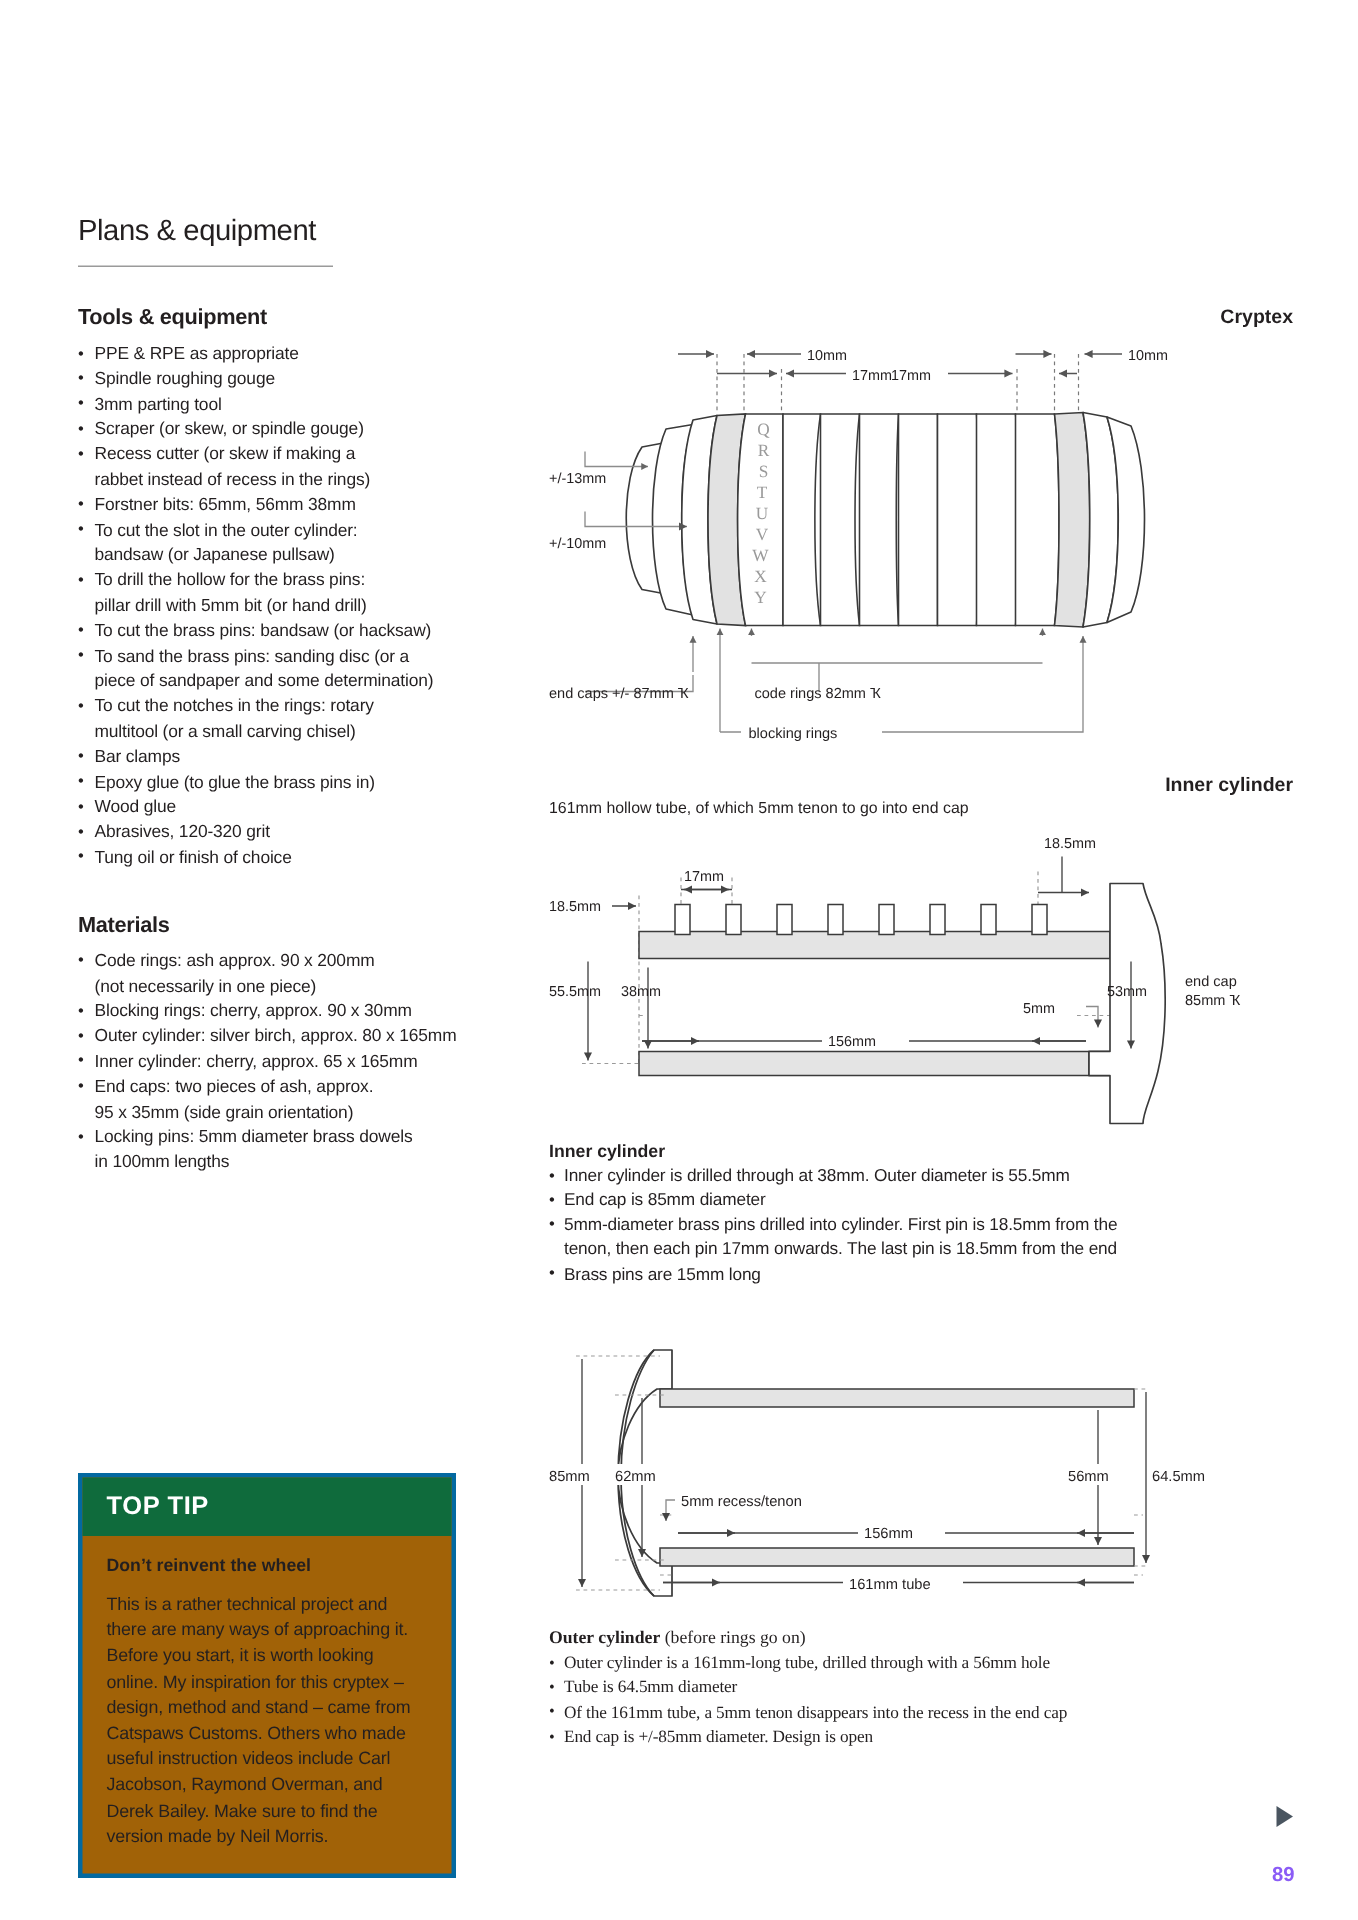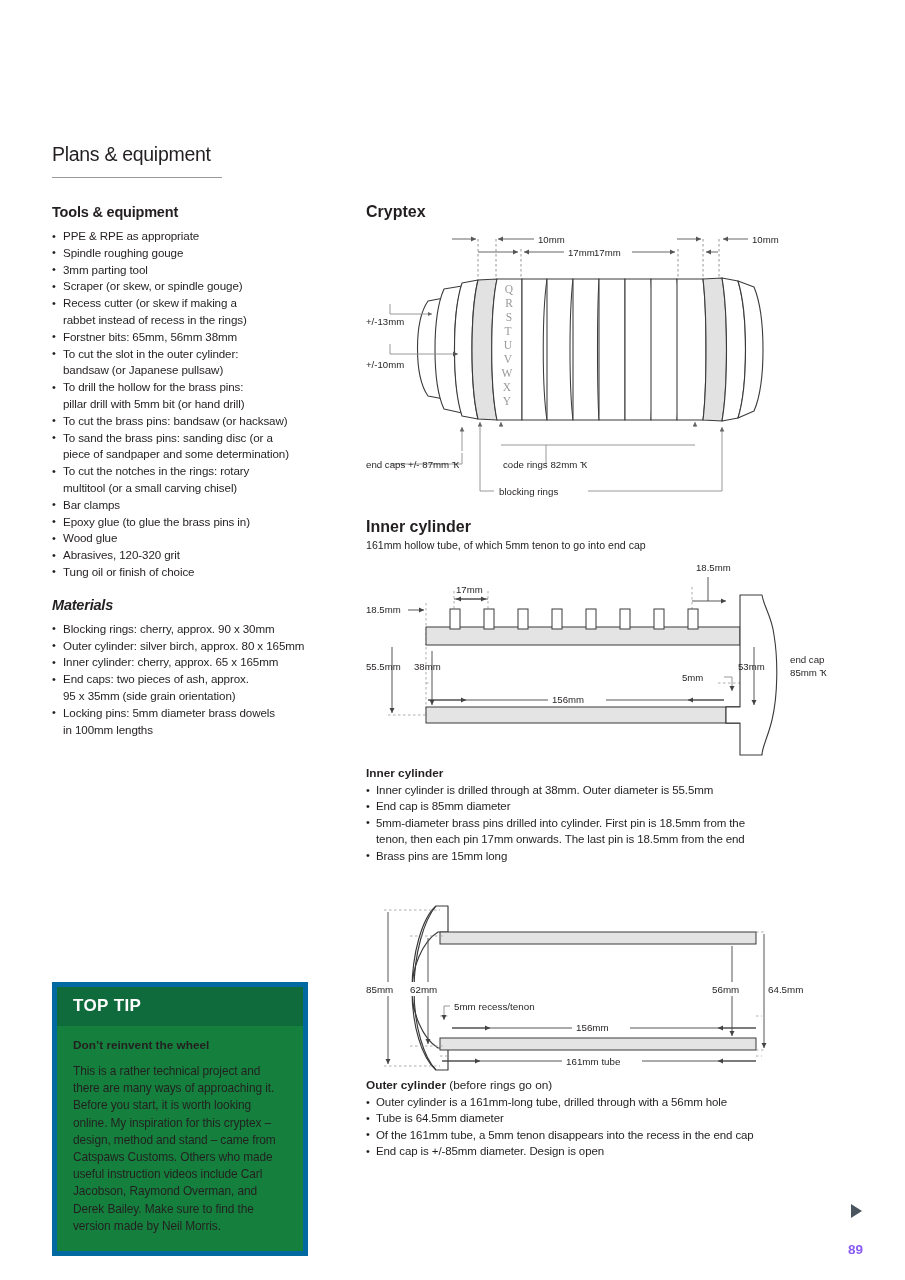--- a/index.html
+++ b/index.html
@@ -37,21 +37,21 @@
     width: 170px;
   }
   .section-heading {
     font-size: 14.5px;
     font-weight: bold;
     color: #231f20;
     margin: 0 0 8px 0;
     letter-spacing: -0.2px;
   }
   #tools-heading { margin-top: 26px; }
-  #materials-heading { margin-top: 16px; font-style: italic; }
+  #materials-heading { margin-top: 28px; }
 
   ul.bullets {
     list-style: none;
     margin: 0;
     padding: 0;
   }
   ul.bullets li {
     position: relative;
     padding-left: 11px;
     font-size: 11.6px;
@@ -70,23 +70,23 @@
     display: block;
     margin-left: 0;
   }
 
   
   #top-tip-box {
     position: absolute;
     left: 52px;
     top: 982px;
     width: 246px;
-    border: 5px solid #0369a1;
+    border: 3px solid #0369a1;
     box-sizing: content-box;
-    background: #15803d;
+    background: #a16207;
   }
   #top-tip-header {
     background: #0f6b3c;
     color: #ffffff;
     font-size: 17px;
     font-weight: bold;
     letter-spacing: 0.4px;
     padding: 9px 0 10px 16px;
   }
   #top-tip-body {
@@ -106,24 +106,25 @@
   }
 
   
   #right-col {
     position: absolute;
     left: 366px;
     top: 203px;
     width: 496px;
   }
   .fig-title {
-    font-size: 16px;
+    font-size: 13px;
     font-weight: bold;
     color: #231f20;
     margin: 0;
+    text-align: right;
   }
   .fig-sub {
     font-size: 10.6px;
     color: #231f20;
     margin: 3px 0 0 0;
   }
   .body-heading {
     font-size: 11.8px;
     font-weight: bold;
     color: #231f20;
@@ -197,20 +198,21 @@
       <li><span>To cut the notches in the rings: rotary</span><span class="cont">multitool (or a small carving chisel)</span></li>
       <li><span>Bar clamps</span></li>
       <li><span>Epoxy glue (to glue the brass pins in)</span></li>
       <li><span>Wood glue</span></li>
       <li><span>Abrasives, 120-320 grit</span></li>
       <li><span>Tung oil or finish of choice</span></li>
     </ul>
 
   <h2 id="materials-heading" class="section-heading">Materials</h2>
   <ul class="bullets" id="materials-list">
+      <li><span>Code rings: ash approx. 90 x 200mm</span><span class="cont">(not necessarily in one piece)</span></li>
       <li><span>Blocking rings: cherry, approx. 90 x 30mm</span></li>
       <li><span>Outer cylinder: silver birch, approx. 80 x 165mm</span></li>
       <li><span>Inner cylinder: cherry, approx. 65 x 165mm</span></li>
       <li><span>End caps: two pieces of ash, approx.</span><span class="cont">95 x 35mm (side grain orientation)</span></li>
       <li><span>Locking pins: 5mm diameter brass dowels</span><span class="cont">in 100mm lengths</span></li>
     </ul>
 
 </div>
 
 <div id="top-tip-box">
@@ -489,21 +491,21 @@
       <line x1="366" y1="48" x2="366" y2="138" stroke="#444" stroke-width="0.9" marker-end="url(#ah3)"></line>
       <rect x="344" y="84" width="44" height="14" fill="#ffffff"></rect>
       <text x="346" y="95" font-size="9.8" font-family="Liberation Sans, sans-serif" fill="#231f20">56mm</text>
 
       <line x1="398" y1="36" x2="398" y2="150" stroke="#444" stroke-width="0.9" marker-end="url(#ah3)"></line>
       <rect x="400" y="84" width="56" height="14" fill="#ffffff"></rect>
       <text x="402" y="95" font-size="9.8" font-family="Liberation Sans, sans-serif" fill="#231f20">64.5mm</text>
     </svg>
   </div>
 
-  <div style="margin-top:0;">
+  <div style="margin-top:12px;font-family:Liberation Serif, serif;">
     <div class="body-heading">
       <span>Outer cylinder</span><span class="light"> (before rings go on)</span>
     </div>
     <ul class="bullets tight" id="outer-notes-list">
         <li><span>Outer cylinder is a 161mm-long tube, drilled through with a 56mm hole</span></li>
         <li><span>Tube is 64.5mm diameter</span></li>
         <li><span>Of the 161mm tube, a 5mm tenon disappears into the recess in the end cap</span></li>
         <li><span>End cap is +/-85mm diameter. Design is open</span></li>
       </ul>
   </div>

